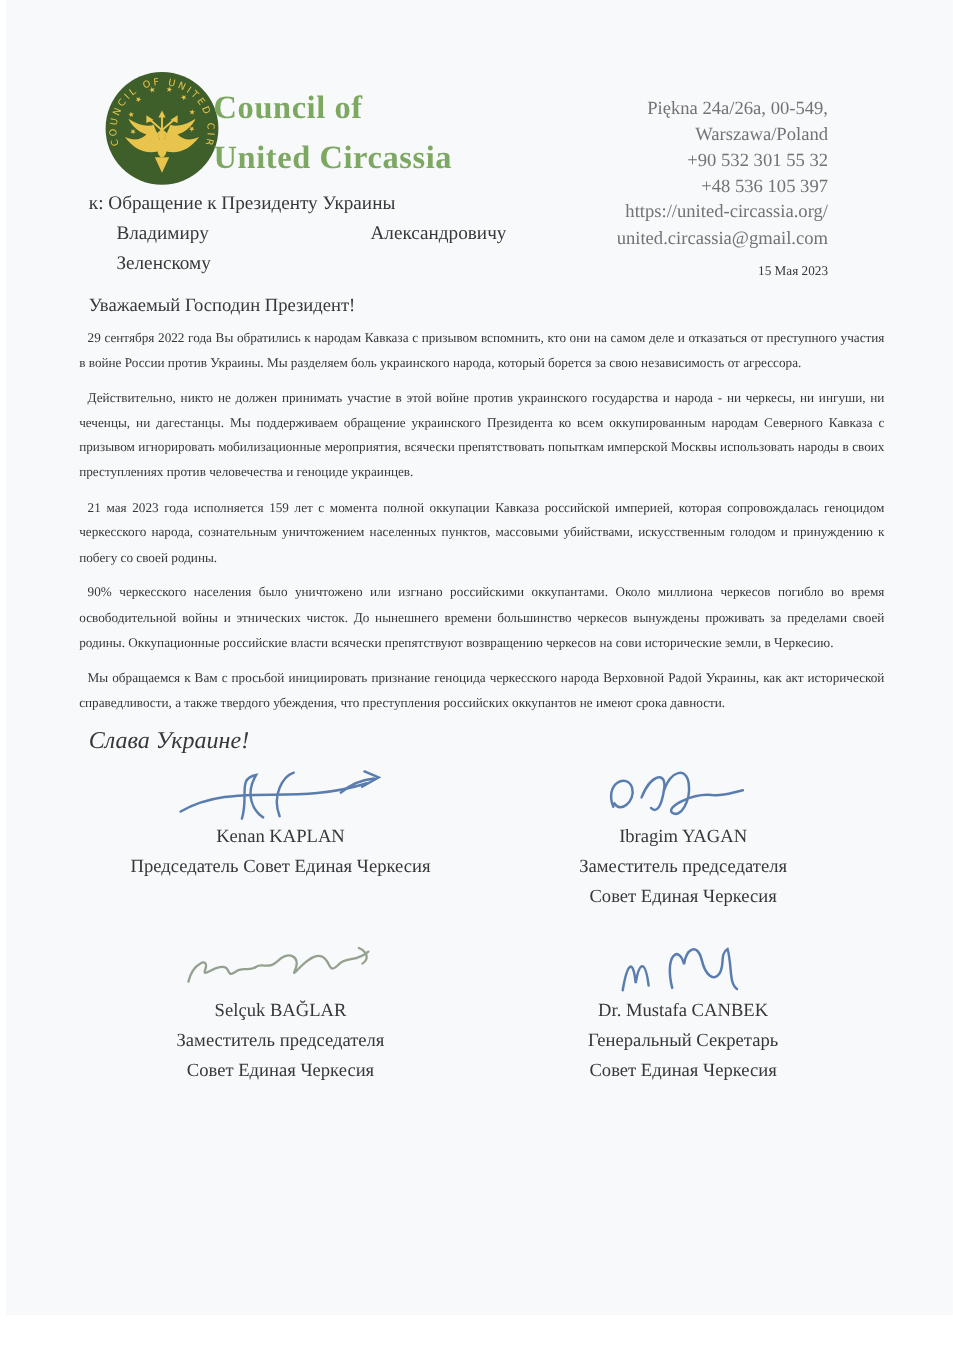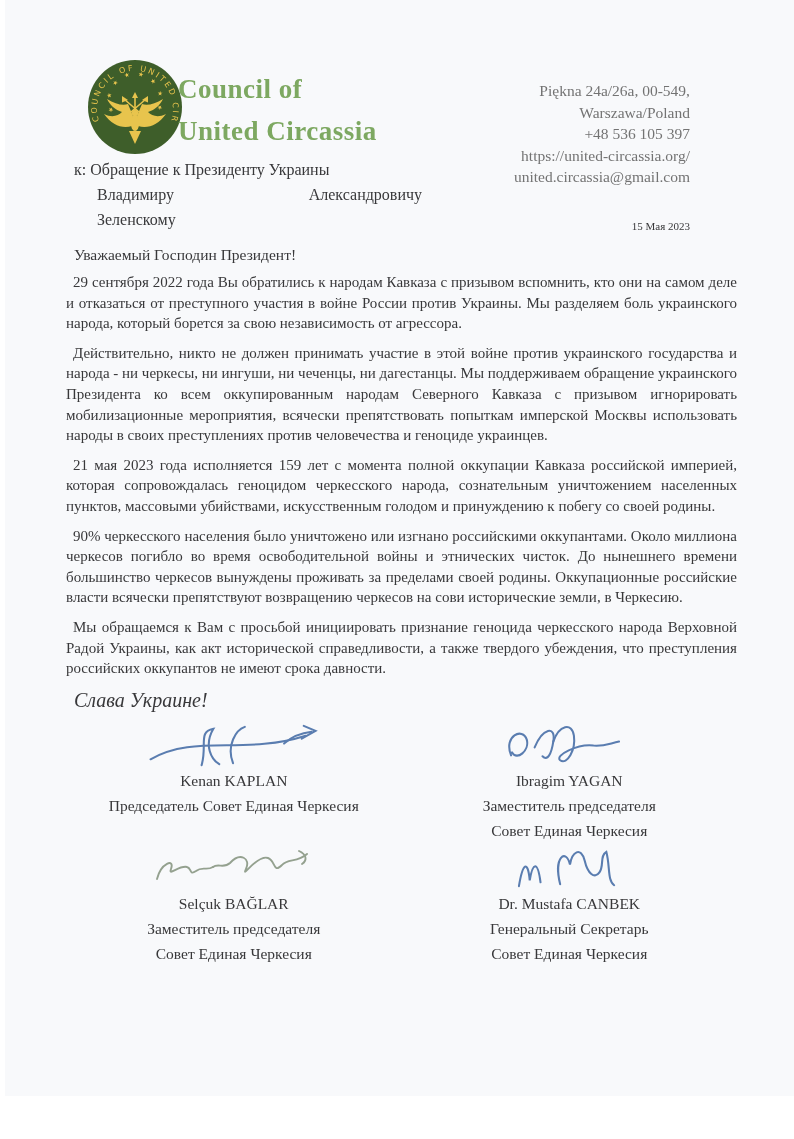--- a/index.html
+++ b/index.html
@@ -16,26 +16,26 @@
            font-size:15.5px;line-height:21.5px;color:#737373;}
   .recipient{position:absolute;left:74px;top:157px;width:348px;
              font-size:16px;line-height:25px;}
   .recipient .indent{padding-left:23px;}
   .recipient .justify-row{display:flex;justify-content:space-between;padding-left:23px;}
   .letter-date{position:absolute;right:104px;top:220px;font-size:11px;}
 
   
   .body-flow{position:absolute;left:66px;right:57px;top:246px;}
   .salutation{margin:0 0 8px 8px;font-size:15.5px;}
-  .para{margin:0 0 9px 0;text-align:justify;font-size:15px;line-height:20.6px;text-indent:7px;}
+  .para{margin:0 0 9px 0;text-align:justify;font-size:11px;line-height:20.6px;text-indent:7px;}
   .para.tight{margin-bottom:0;}
   .closing{margin:10px 0 0 8px;font-size:20px;font-style:italic;}
 
   
-  .signatures{margin-top:8px;display:grid;grid-template-columns:1fr 1fr;}
+  .signatures{margin-top:8px;display:grid;grid-template-columns:1fr 1fr;row-gap:22px;}
   .sig-cell{display:flex;flex-direction:column;align-items:center;text-align:center;
             font-size:15.5px;line-height:25px;}
   .sig-scribble{height:54px;margin-bottom:-6px;}
   .sig-name{white-space:nowrap;}
   .sig-title{white-space:nowrap;}
 
   .gold{fill:#e8c44d;}
   svg text{font-family:"DejaVu Sans", sans-serif;}
 </style>
 </head>
@@ -80,20 +80,21 @@
   </svg>
 
   <div class="org-name">
     <div>Council of</div>
     <div>United Circassia</div>
   </div>
 
   <div class="contact">
     <div>Piękna 24a/26a, 00-549,</div>
     <div>Warszawa/Poland</div>
+    <div>+90 532 301 55 32</div>
     <div>+48 536 105 397</div>
     <div>https://united-circassia.org/</div>
     <div>united.circassia@gmail.com</div>
   </div>
 
   <div class="recipient">
     <div>к: Обращение к Президенту Украины</div>
     <div class="justify-row">
       <span>Владимиру</span>
       <span>Александровичу</span>

